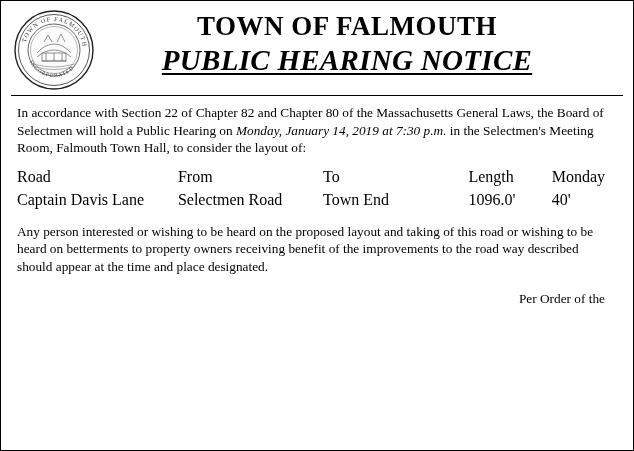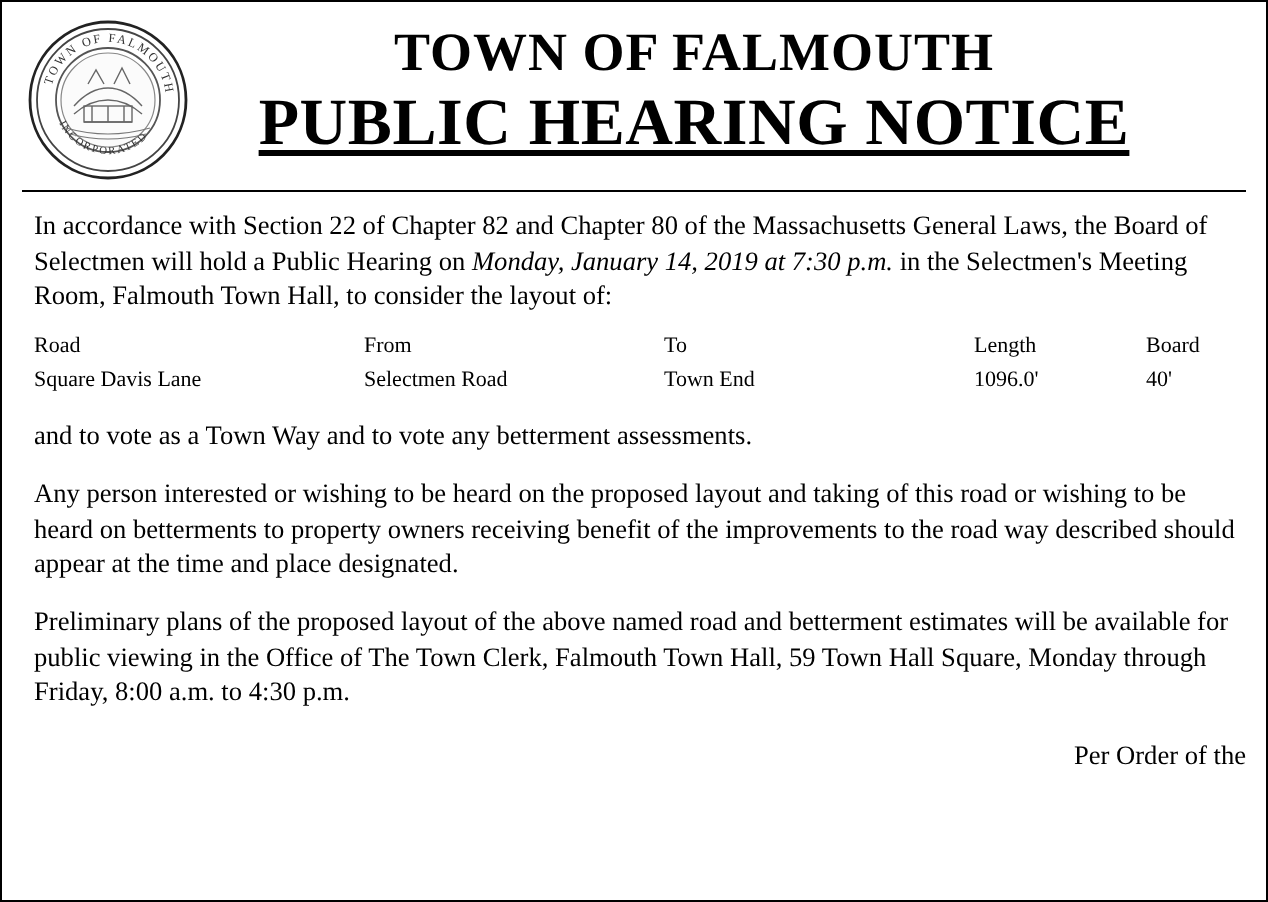--- a/index.html
+++ b/index.html
@@ -41,52 +41,53 @@
     padding-left: 60px;
   }
   .title-main {
     font-size: 27px;
     font-weight: bold;
     letter-spacing: 0.5px;
     line-height: 1.15;
     margin-top: 4px;
   }
   .title-sub {
-    font-size: 33px;
+    font-size: 29px;
     font-weight: bold;
     letter-spacing: 0.3px;
     line-height: 1.15;
     text-decoration: underline;
     text-underline-offset: 3px;
     margin-top: 2px;
+    font-style: italic;
   }
   .rule {
     border: none;
     border-top: 1px solid #000000;
     margin: 6px 10px 0 10px;
   }
   .body {
-    padding: 8px 10px 10px 16px;
+    padding: 8px 28px 10px 16px;
     font-size: 13.3px;
     line-height: 1.33;
   }
   .para {
     margin: 0 0 11px 0;
     text-align: left;
   }
   .para.tight {
     margin-bottom: 9px;
   }
   em {
     font-style: italic;
   }
   table.layout-table {
     width: 100%;
     border-collapse: collapse;
-    font-size: 11px;
+    font-size: 16px;
     margin: 2px 0 10px 0;
   }
   table.layout-table th,
   table.layout-table td {
     text-align: left;
     padding: 0 0 2px 0;
     font-weight: normal;
     vertical-align: top;
     white-space: nowrap;
   }
@@ -156,38 +157,36 @@
 
     <p class="para tight"><span>In accordance with Section 22 of Chapter 82 and Chapter 80 of the Massachusetts General Laws, the Board of Selectmen will hold a Public Hearing on </span><em>Monday, January 14, 2019 at 7:30 p.m.</em><span> in the Selectmen's Meeting Room, Falmouth Town Hall, to consider the layout of:</span></p>
 
     <table class="layout-table">
       <thead>
         <tr>
           <th class="col-road">Road</th>
           <th class="col-from">From</th>
           <th class="col-to">To</th>
           <th class="col-length col-length-h">Length</th>
-          <th class="col-width">Board</th>
+          <th class="col-width">Monday</th>
         </tr>
       </thead>
       <tbody>
         <tr>
-          <td class="col-road">Square Davis Lane</td>
+          <td class="col-road">Captain Davis Lane</td>
           <td class="col-from">Selectmen Road</td>
           <td class="col-to">Town End</td>
           <td class="col-length">1096.0'</td>
           <td class="col-width">40'</td>
         </tr>
       </tbody>
     </table>
 
-    <p class="para">and to vote as a Town Way and to vote any betterment assessments.</p>
 
     <p class="para">Any person interested or wishing to be heard on the proposed layout and taking of this road or wishing to be heard on betterments to property owners receiving benefit of the improvements to the road way described should appear at the time and place designated.</p>
 
-    <p class="para">Preliminary plans of the proposed layout of the above named road and betterment estimates will be available for public viewing in the Office of The Town Clerk, Falmouth Town Hall, 59 Town Hall Square, Monday through Friday, 8:00 a.m. to 4:30 p.m.</p>
 
     <div class="signoff">
       <div>Per Order of the</div>
     </div>
 
   </div>
 </div>
 
 </body></html>

